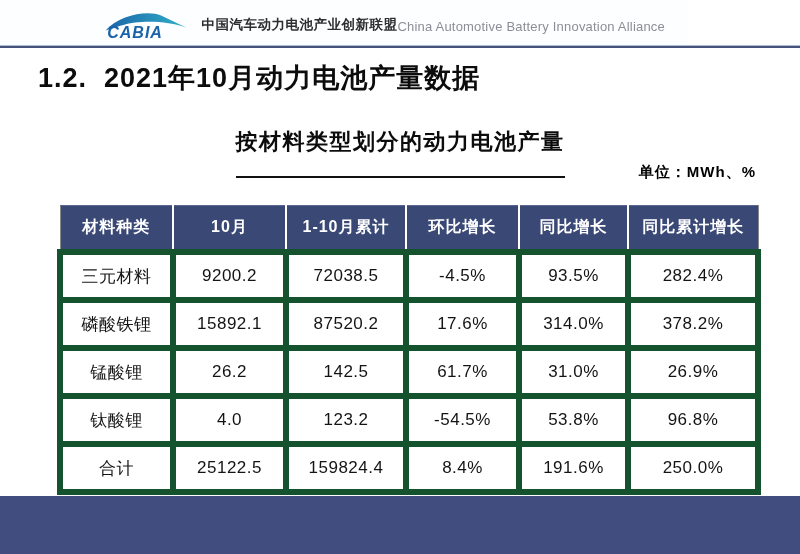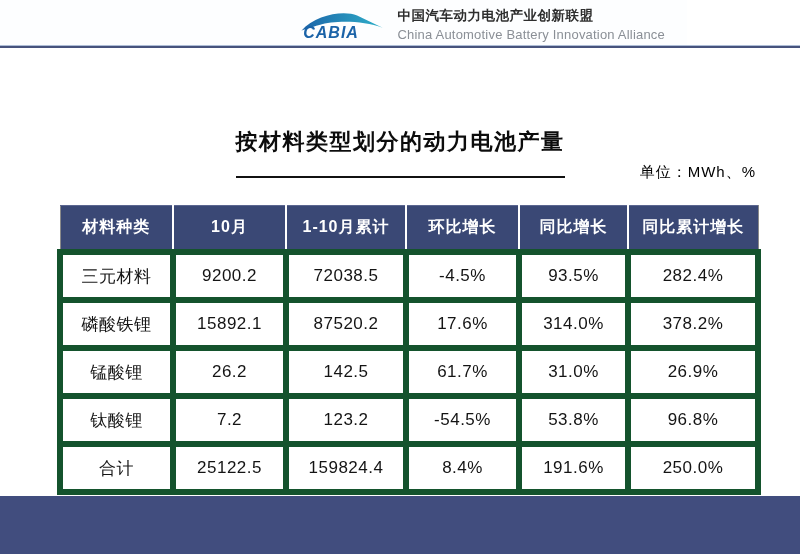--- a/index.html
+++ b/index.html
@@ -6,38 +6,38 @@
   .page {
     position:relative; width:800px; height:554px; margin:0 auto;
     background:#ffffff; overflow:hidden;
     font-family:"Liberation Sans", sans-serif;
   }
   
   .topbar { position:absolute; top:0; left:0; width:687px; height:45px; background:#fdfeff; }
   .top-rule { position:absolute; top:45px; left:0; width:800px; height:3px; background:#47537d; border-top:1px solid #aebdd6; box-sizing:border-box; }
   .brand { position:absolute; top:8px; right:22px; display:flex; align-items:center; gap:9px; }
   .brand-logo { width:92px; height:34px; flex:0 0 auto; }
-  .brand-text { display:flex; flex-direction:column; justify-content:center; }
+  .brand-text { display:flex; flex-direction:row; justify-content:center; }
   .brand-cn { font-size:13.5px; font-weight:bold; color:#2e2e2e; letter-spacing:0.5px; line-height:1.2; }
   .brand-en { font-size:13px; color:#8a8f96; letter-spacing:0.2px; margin-top:2px; }
 
   
   .section-title {
     position:absolute; left:38px; top:60px;
     font-size:27px; font-weight:bold; color:#0c0c0c;
     letter-spacing:1px; white-space:pre;
   }
   .table-title-wrap { position:absolute; left:0; top:127px; width:800px; text-align:center; }
   .table-title {
     display:inline-block; font-size:22px; font-weight:bold; color:#0c0c0c;
     letter-spacing:1.5px; border-bottom:2px solid #111; padding-bottom:19px;
   }
   .unit-label {
     position:absolute; top:163px; right:44px;
-    font-size:15px; font-weight:normal; color:#000; letter-spacing:1px;
+    font-size:15px; font-weight:bold; color:#000; letter-spacing:1px;
   }
 
   
   table.data-table {
     position:absolute; left:57px; top:205px; width:698px;
     border-collapse:collapse; table-layout:fixed;border-radius:6px;
   }
   .data-table th {
     background:#3a4875; color:#ffffff; font-size:16px; font-weight:bold;
     height:43px; padding:0; text-align:center; letter-spacing:1px;
@@ -73,20 +73,21 @@
         <text x="7" y="32" font-size="17" font-style="italic" font-weight="bold" font-family="Liberation Sans, sans-serif" fill="#1b63a8" letter-spacing="1">CABIA</text>
       </svg>
       <div class="brand-text">
         <div class="brand-cn">中国汽车动力电池产业创新联盟</div>
         <div class="brand-en">China Automotive Battery Innovation Alliance</div>
       </div>
     </div>
   </div>
   <div class="top-rule"></div>
 
+  <div class="section-title">1.2.  2021年10月动力电池产量数据</div>
 
   <div class="table-title-wrap">
     <span class="table-title">按材料类型划分的动力电池产量</span>
   </div>
 
   <div class="unit-label">单位：MWh、%</div>
 
   <table class="data-table">
     <colgroup>
       <col style="width:113px">
@@ -126,21 +127,21 @@
       <tr>
         <td>锰酸锂</td>
         <td>26.2</td>
         <td>142.5</td>
         <td>61.7%</td>
         <td>31.0%</td>
         <td>26.9%</td>
       </tr>
       <tr>
         <td>钛酸锂</td>
-        <td>7.2</td>
+        <td>4.0</td>
         <td>123.2</td>
         <td>-54.5%</td>
         <td>53.8%</td>
         <td>96.8%</td>
       </tr>
       <tr>
         <td>合计</td>
         <td>25122.5</td>
         <td>159824.4</td>
         <td>8.4%</td>

